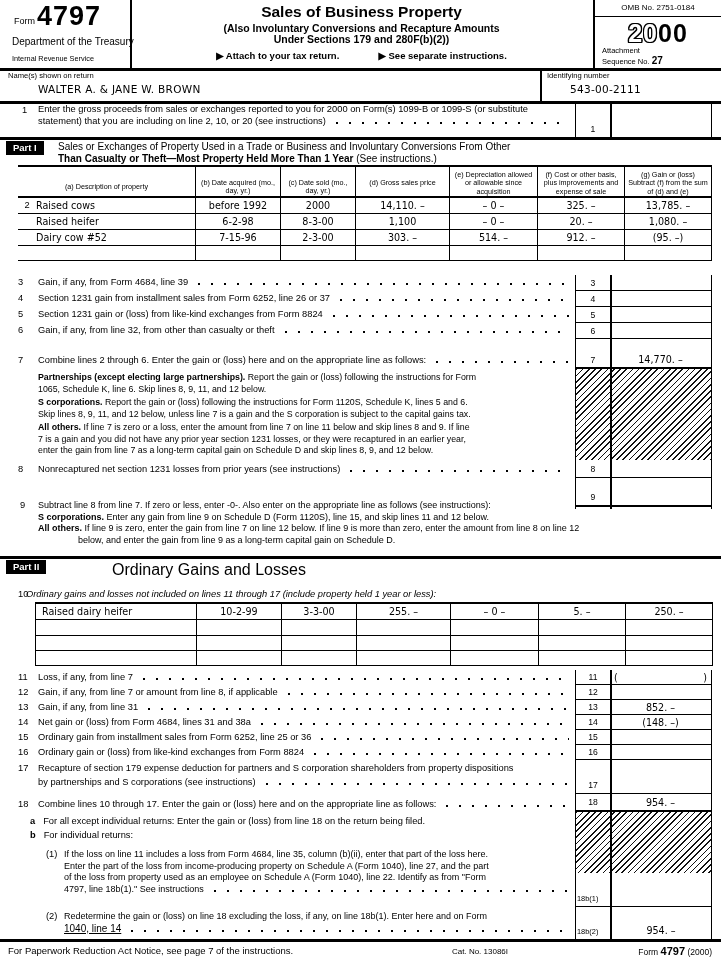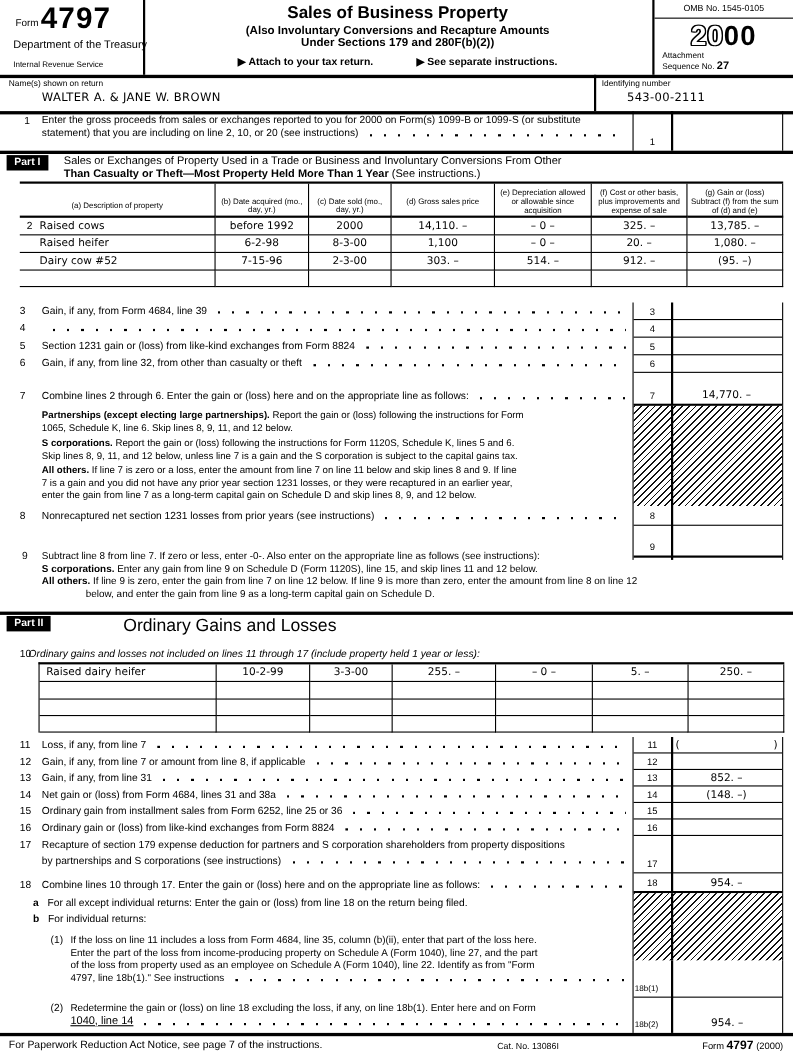--- a/index.html
+++ b/index.html
@@ -60,21 +60,21 @@
     <div class="abs" style="left:130px;top:3px;width:463px;text-align:center;font-size:15.5px;font-weight:bold;">Sales of Business Property</div>
     <div class="abs" style="left:130px;top:22px;width:463px;text-align:center;font-size:10.5px;font-weight:bold;">(Also Involuntary Conversions and Recapture Amounts</div>
     <div class="abs" style="left:130px;top:33px;width:463px;text-align:center;font-size:10.5px;font-weight:bold;">Under Sections 179 and 280F(b)(2))</div>
     <div class="abs" style="left:130px;top:50px;width:463px;text-align:center;font-size:9.5px;font-weight:bold;">
       <span>▶ Attach to your tax return.</span>
       <span style="display:inline-block;width:34px;"></span>
       <span>▶ See separate instructions.</span>
     </div>
 
     <div class="vline" style="left:593px;top:0;height:68px;"></div>
-    <div class="abs" style="left:595px;top:0;width:126px;height:16px;line-height:16px;text-align:center;font-size:8px;border-bottom:1.5px solid #000;">OMB No. 1545-0105</div>
+    <div class="abs" style="left:595px;top:0;width:126px;height:16px;line-height:16px;text-align:center;font-size:8px;border-bottom:1.5px solid #000;">OMB No. 2751-0184</div>
     <div class="abs yr" style="left:595px;top:19px;width:126px;text-align:center;"><span class="o">20</span><span>00</span></div>
     <div class="abs" style="left:602px;top:46px;font-size:7.5px;">Attachment</div>
     <div class="abs" style="left:602px;top:55px;font-size:7.5px;"><span>Sequence No. </span><b style="font-size:10px;">27</b></div>
   </div>
   <div class="hline" style="top:68px;"></div>
 
   <div>
     <div class="abs" style="left:8px;top:71px;font-size:7.6px;">Name(s) shown on return</div>
     <div class="abs fill" style="left:38px;top:83px;font-size:10.5px;">WALTER A. &amp; JANE W. BROWN</div>
     <div class="vline" style="left:540px;top:68px;height:33px;"></div>
@@ -156,20 +156,21 @@
     <div class="c" style="height:15px;"></div>
   </div>
 
   <div class="ln" style="top:277px;">
       <span class="n">3</span>
       <span class="t">Gain, if any, from Form 4684, line 39</span>
       <span class="lead"></span>
     </div>
   <div class="ln" style="top:293px;">
       <span class="n">4</span>
+      <span class="t">Section 1231 gain from installment sales from Form 6252, line 26 or 37</span>
       <span class="lead"></span>
     </div>
   <div class="ln" style="top:309px;">
       <span class="n">5</span>
       <span class="t">Section 1231 gain or (loss) from like-kind exchanges from Form 8824</span>
       <span class="lead"></span>
     </div>
   <div class="ln" style="top:325px;">
       <span class="n">6</span>
       <span class="t">Gain, if any, from line 32, from other than casualty or theft</span>

